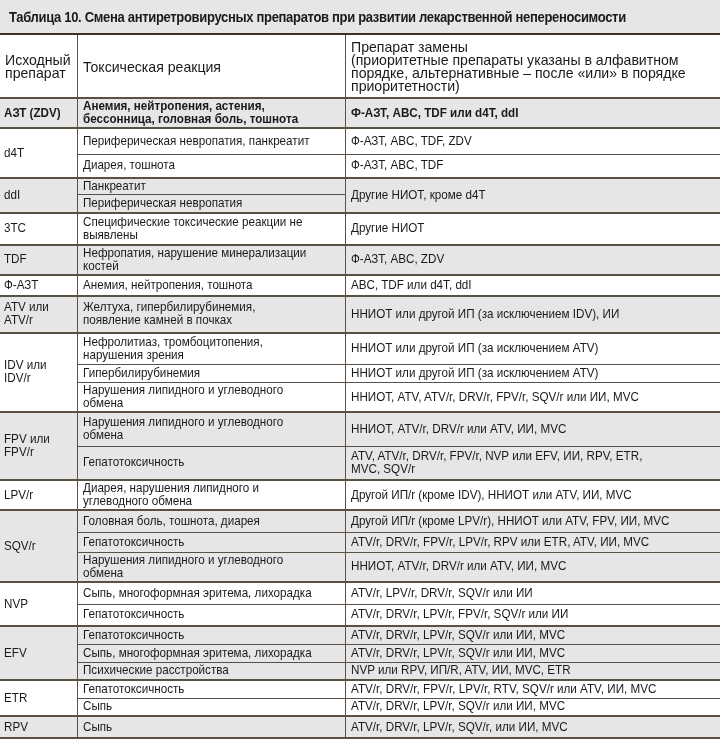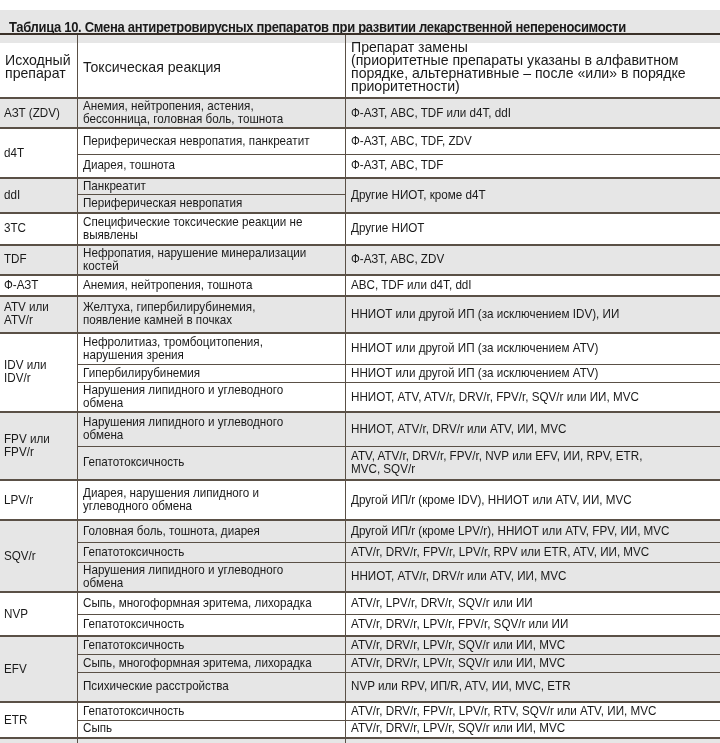--- a/index.html
+++ b/index.html
@@ -1,17 +1,17 @@
 <!DOCTYPE html>
 <html><head>
 <meta charset="utf-8">
 <style>
   html, body { margin: 0; padding: 0; background: #ffffff; }
   body { width: 720px; height: 743px; overflow: hidden; font-family: "Liberation Sans", sans-serif; color: #1a1a1a; }
-  .title-bar { position: absolute; left: 0; top: 10px; width: 720px; height: 33px; background: #e6e6e6; }
+  .title-bar { position: absolute; left: 0; top: 0; width: 720px; height: 33px; background: #e6e6e6; }
   .title-bar span { position: absolute; left: 9px; top: 9px; font-size: 14px; font-weight: bold; letter-spacing: -0.35px; transform: scaleX(0.93); transform-origin: left; white-space: nowrap; }
   .tbl { position: absolute; left: 0; top: 33px; width: 720px; }
   table { border-collapse: collapse; width: 720px; table-layout: fixed; font-size: 12.4px; line-height: 13px; }
   td, th { border: 1.3px solid #5a5046; padding: 1px 5px 1px 5px; vertical-align: middle; text-align: left; }
   th { font-weight: normal; font-size: 15px; line-height: 13px; }
   table tr:first-child th { border-top: 2px solid #3a3028; }
   td.drug { border-left: none; padding-left: 4px; }
   td.fade { border-right: none; }
   th.c1 { border-left: none; }
   th.c3 { border-right: none; }
@@ -50,21 +50,21 @@
         </th>
         <th class="c3">
           <span class="cell">Препарат замены</span>
           <span class="cell">(приоритетные препараты указаны в алфавитном</span>
           <span class="cell">порядке, альтернативные – после «или» в порядке</span>
           <span class="cell">приоритетности)</span>
         </th>
       </tr>
     </thead>
     <tbody id="tbody">
-        <tr class="thick g" style="height: 26px;">
+        <tr class="thick g" style="height: 26px; font-weight: bold;">
           <td class="drug" rowspan="1">
             <span class="cell">АЗТ (ZDV)</span>
           </td>
           <td>
             <span class="cell">Анемия, нейтропения, астения,</span>
             <span class="cell">бессонница, головная боль, тошнота</span>
           </td>
           <td class="fade">
             <span class="cell">Ф-АЗТ,  ABC, TDF или d4T, ddI</span>
           </td>
@@ -197,21 +197,21 @@
         </tr>
         <tr class="g" style="height: 34px;">
           <td>
             <span class="cell">Гепатотоксичность</span>
           </td>
           <td class="fade">
             <span class="cell">ATV, ATV/r, DRV/r, FPV/r, NVP  или EFV, ИИ, RPV, ETR,</span>
             <span class="cell">MVC, SQV/r</span>
           </td>
         </tr>
-        <tr class="thick w" style="height: 40px;">
+        <tr class="thick w" style="height: 30px;">
           <td class="drug" rowspan="1">
             <span class="cell">LPV/r</span>
           </td>
           <td>
             <span class="cell">Диарея, нарушения липидного и</span>
             <span class="cell">углеводного обмена</span>
           </td>
           <td class="fade">
             <span class="cell">Другой ИП/r (кроме IDV), ННИОТ или ATV, ИИ, MVC</span>
           </td>
@@ -275,21 +275,21 @@
           </td>
         </tr>
         <tr class="g" style="height: 18px;">
           <td>
             <span class="cell">Сыпь, многоформная эритема, лихорадка</span>
           </td>
           <td class="fade">
             <span class="cell">ATV/r, DRV/r, LPV/r, SQV/r или ИИ,   MVC</span>
           </td>
         </tr>
-        <tr class="g" style="height: 30px;">
+        <tr class="g" style="height: 18px;">
           <td>
             <span class="cell">Психические расстройства</span>
           </td>
           <td class="fade">
             <span class="cell">NVP или RPV, ИП/R, ATV, ИИ, MVC, ETR</span>
           </td>
         </tr>
         <tr class="thick w" style="height: 18px; margin-top: 8px;">
           <td class="drug" rowspan="2">
             <span class="cell">ETR</span>

